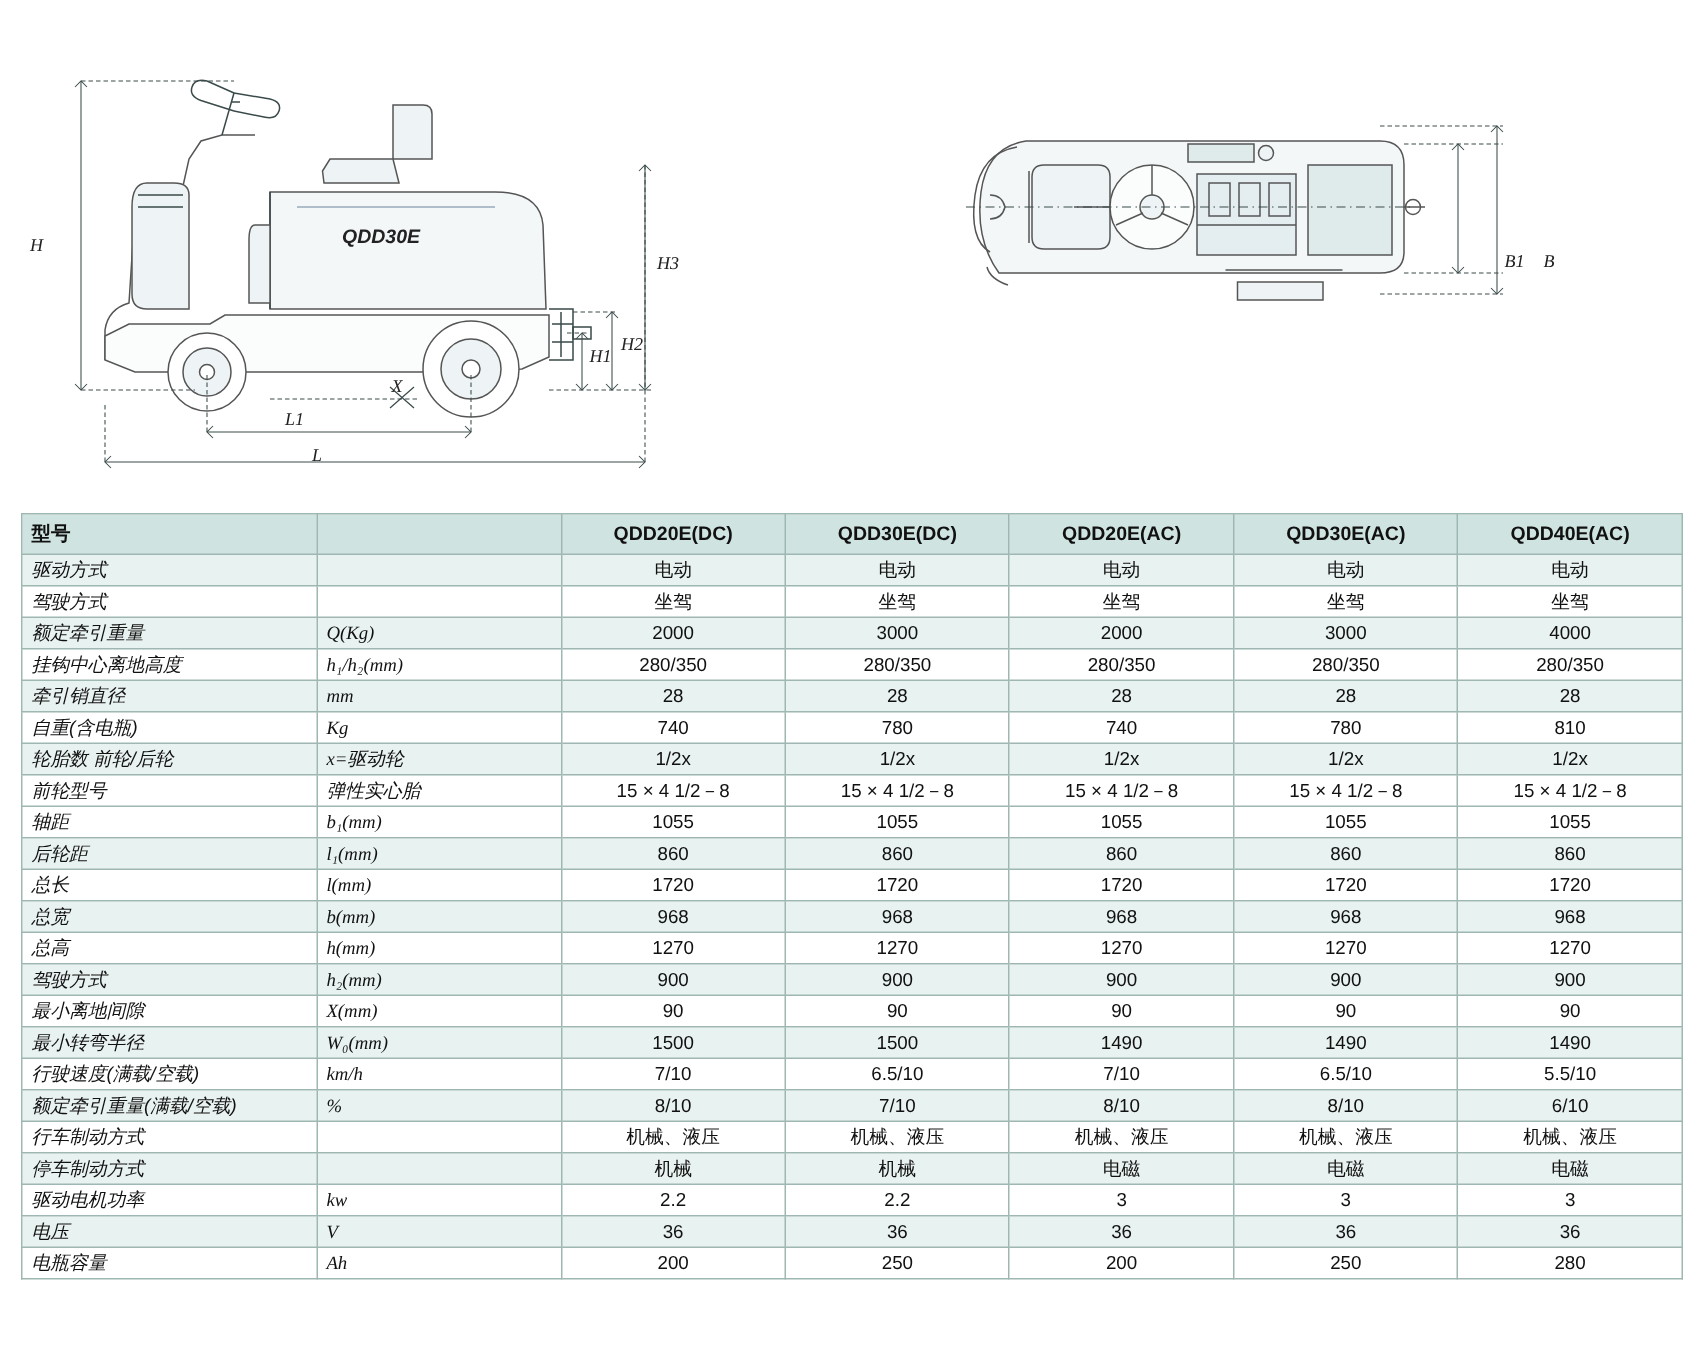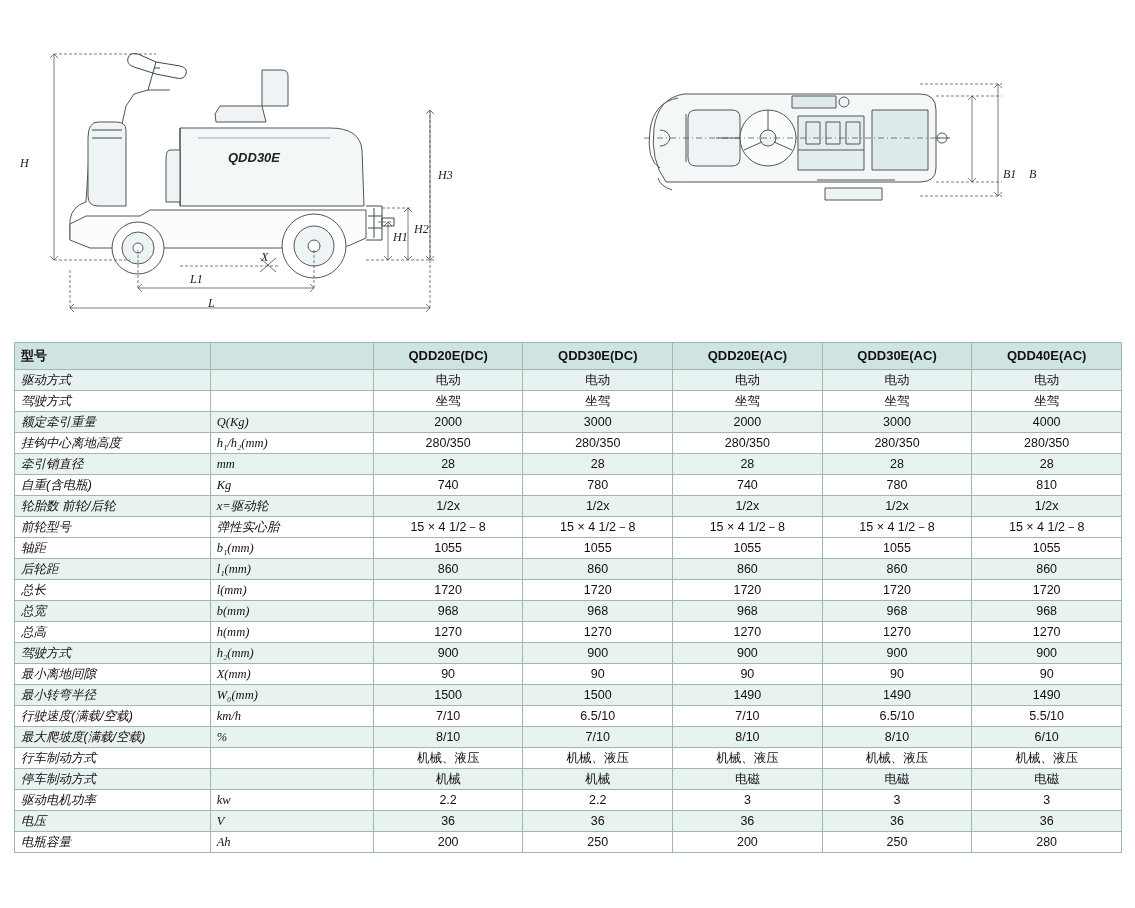--- a/index.html
+++ b/index.html
@@ -362,21 +362,21 @@
           <tr class="plain">
             <td class="c1">行驶速度(满载/空载)</td>
             <td class="c2 ital">km/h</td>
             <td class="val">7/10</td>
             <td class="val">6.5/10</td>
             <td class="val">7/10</td>
             <td class="val">6.5/10</td>
             <td class="val">5.5/10</td>
           </tr>
           <tr class="shade">
-            <td class="c1">最大爬坡度(满载/空载)</td>
+            <td class="c1">额定牵引重量(满载/空载)</td>
             <td class="c2 ital">%</td>
             <td class="val">8/10</td>
             <td class="val">7/10</td>
             <td class="val">8/10</td>
             <td class="val">8/10</td>
             <td class="val">6/10</td>
           </tr>
           <tr class="plain">
             <td class="c1">行车制动方式</td>
             <td class="c2 ital"></td>

